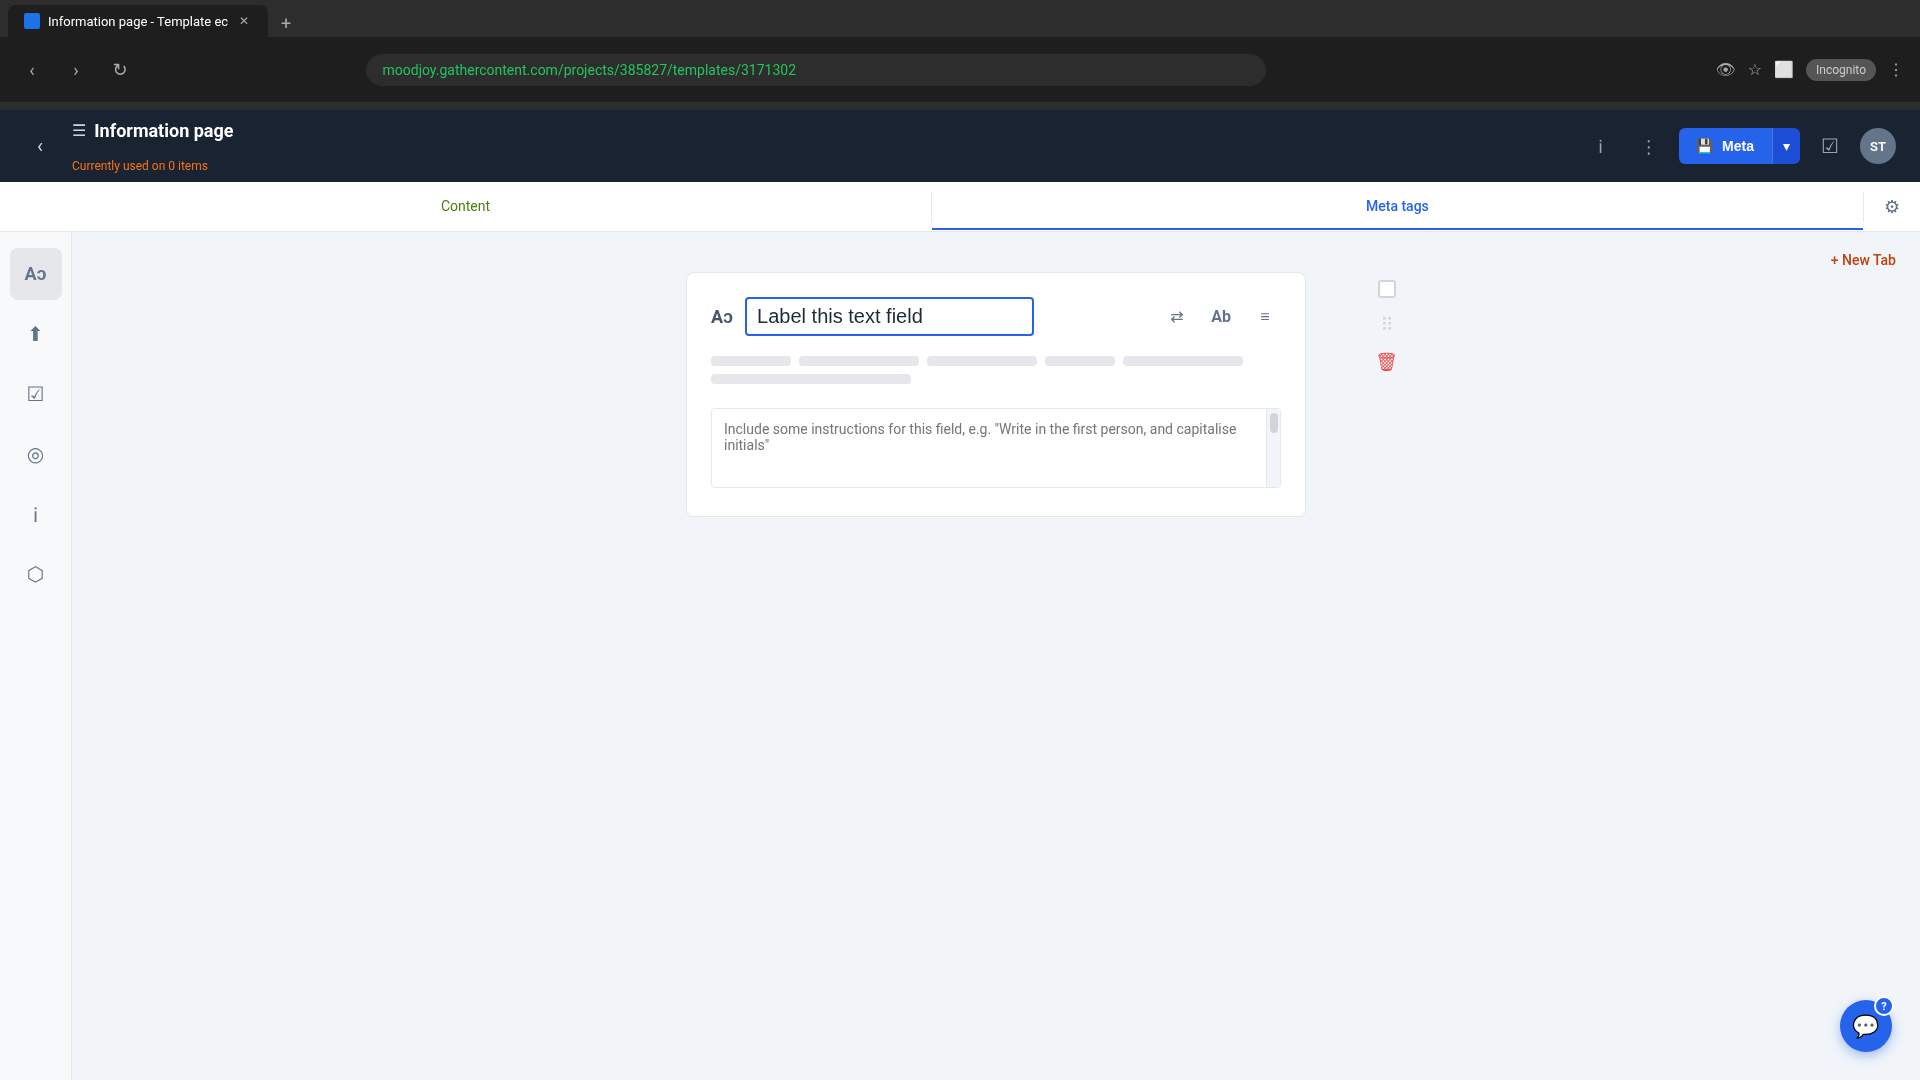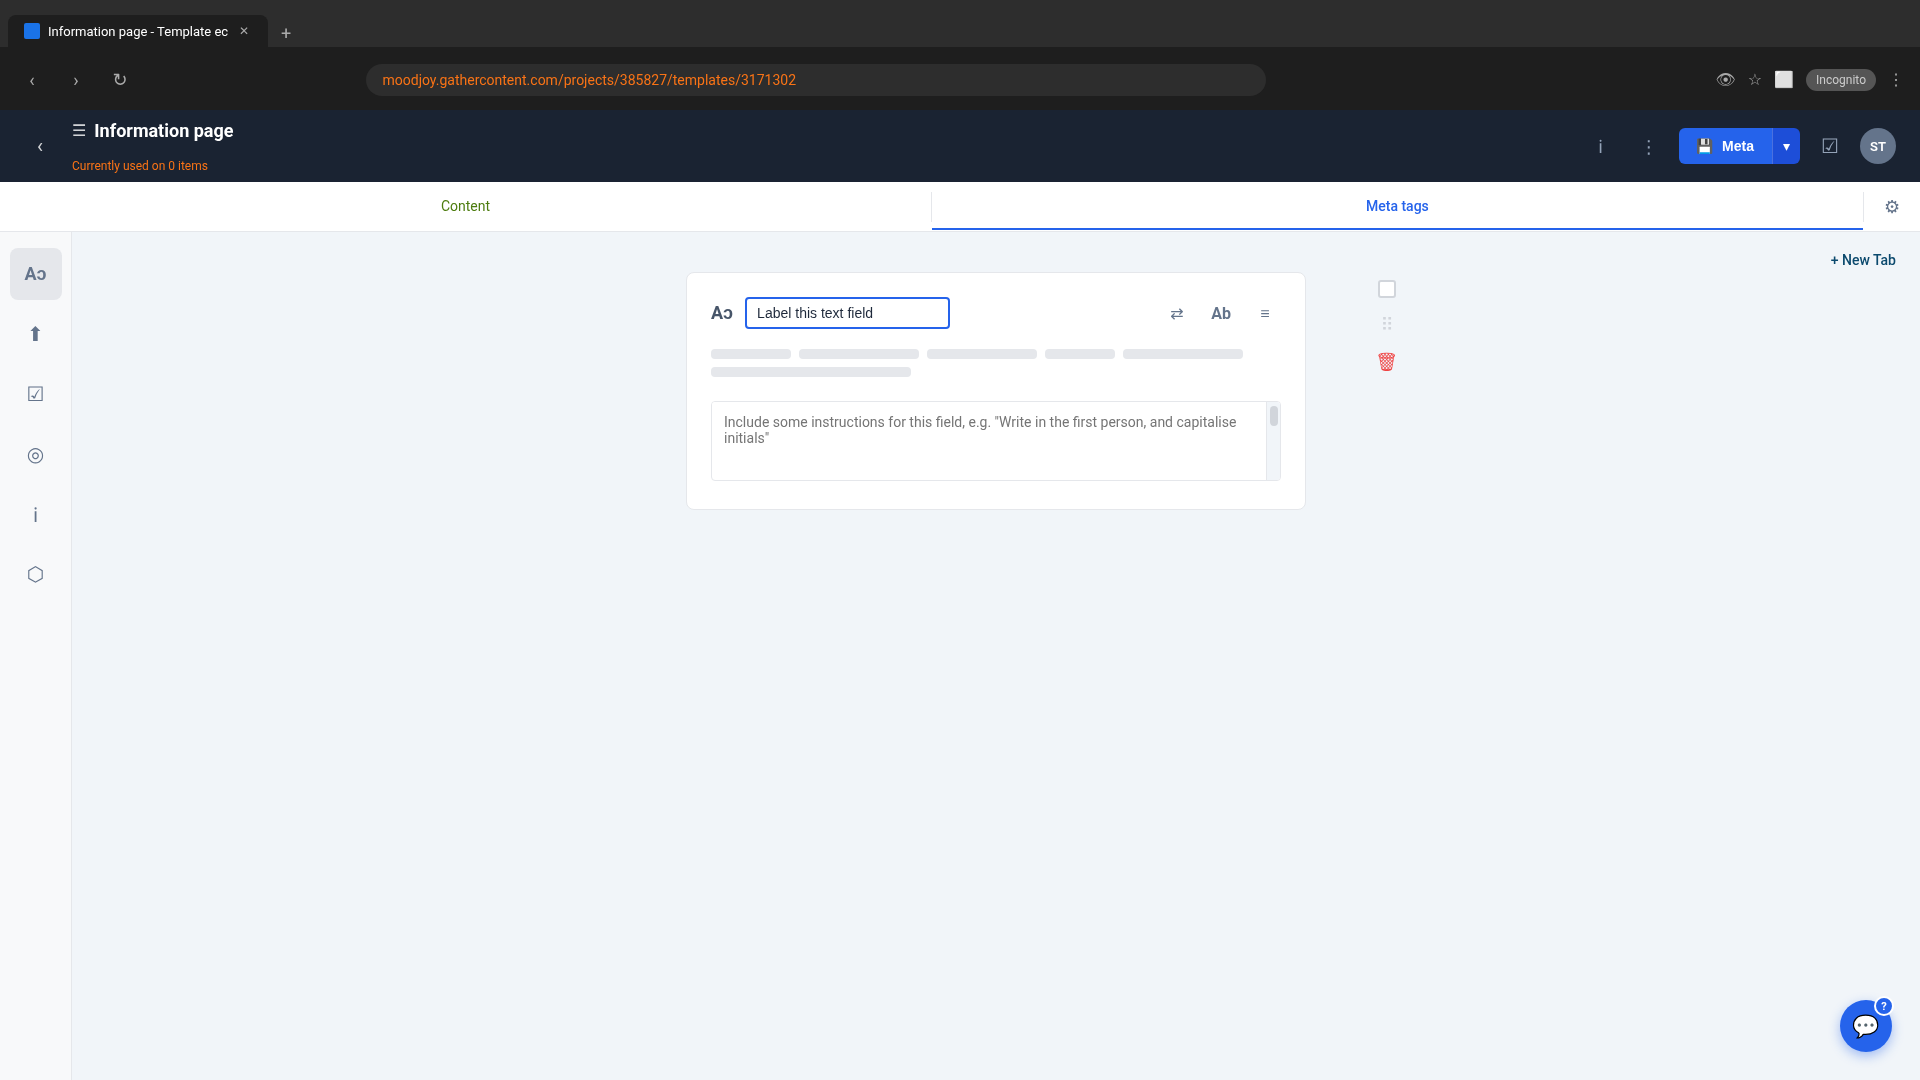--- a/index.html
+++ b/index.html
@@ -1,29 +1,29 @@
 <!DOCTYPE html>
 <html><head>
   <meta charset="utf-8">
   <style>
     * { box-sizing: border-box; margin: 0; padding: 0; }
     body { font-family: -apple-system, BlinkMacSystemFont, 'Segoe UI', Roboto, sans-serif; background: #f5f5f5; width: 1920px; height: 1080px; overflow: hidden; }
 
     
     .browser-chrome { background: #2d2d2d; height: 110px; }
-    .tab-bar { display: flex; align-items: flex-end; padding: 8px 8px 0; height: 47px; }
+    .tab-bar { display: flex; align-items: flex-end; padding: 8px 8px 0; height: 37px; }
     .tab { background: #3c3c3c; color: #ccc; padding: 8px 16px; border-radius: 8px 8px 0 0; display: flex; align-items: center; gap: 8px; font-size: 13px; min-width: 220px; }
     .tab.active { background: #1e1e1e; color: #fff; }
     .tab-favicon { width: 16px; height: 16px; background: #1a73e8; border-radius: 2px; flex-shrink: 0; }
     .tab-close { width: 16px; height: 16px; border-radius: 50%; display: flex; align-items: center; justify-content: center; cursor: pointer; margin-left: auto; color: #aaa; font-size: 12px; }
     .new-tab-btn { width: 28px; height: 28px; border-radius: 50%; display: flex; align-items: center; justify-content: center; color: #aaa; font-size: 18px; cursor: pointer; margin-left: 4px; }
     
     .address-bar { background: #1e1e1e; height: 65px; display: flex; align-items: center; padding: 0 16px; gap: 12px; }
     .nav-btn { color: #aaa; font-size: 18px; cursor: pointer; width: 32px; height: 32px; display: flex; align-items: center; justify-content: center; border-radius: 50%; }
-    .url-bar { background: #2d2d2d; border-radius: 20px; flex: 1; max-width: 900px; margin: 8px auto; padding: 8px 16px; color: #f97316; font-size: 14px; display: flex; align-items: flex-start; }
+    .url-bar { background: #2d2d2d; border-radius: 20px; flex: 1; max-width: 900px; margin: 8px auto; padding: 8px 16px; color: #22c55e; font-size: 14px; display: flex; align-items: flex-start; }
     .browser-actions { display: flex; align-items: center; gap: 12px; margin-left: auto; }
     .browser-action-btn { color: #aaa; font-size: 16px; cursor: pointer; }
     .incognito-badge { background: #555; color: #ccc; font-size: 12px; padding: 4px 10px; border-radius: 12px; }
 
     
     .app { display: flex; flex-direction: column; height: calc(1080px - 110px); background: #fff; }
 
     
     .app-header { background: #1a2332; color: #fff; display: flex; align-items: center; padding: 0 24px; height: 72px; gap: 16px; flex-shrink: 0; }
     .back-btn { color: #fff; font-size: 20px; cursor: pointer; width: 32px; height: 32px; display: flex; align-items: center; justify-content: center; opacity: 0.8; }
@@ -51,27 +51,27 @@
     
     .main-content { display: flex; flex: 1; overflow: hidden; }
 
     
     .left-sidebar { width: 72px; background: #f8f9fa; border-right: 1px solid #e5e7eb; display: flex; flex-direction: column; align-items: center; padding: 16px 0; gap: 8px; flex-shrink: 0; }
     .sidebar-tool { width: 52px; height: 52px; display: flex; align-items: center; justify-content: center; border-radius: 8px; cursor: pointer; color: #64748b; font-size: 20px; }
     .sidebar-tool.active { background: #e5e7eb; }
 
     
     .content-area { flex: 1; padding: 40px; overflow-y: auto; background: #f1f5f9; position: relative; }
-    .new-tab-link { position: absolute; top: 20px; right: 24px; color: #0c4a6e; font-size: 14px; cursor: pointer; font-weight: 500; }
+    .new-tab-link { position: absolute; top: 20px; right: 24px; color: #c2410c; font-size: 14px; cursor: pointer; font-weight: 500; }
 
     
     .field-card { background: #fff; border-radius: 8px; border: 1px solid #e5e7eb; padding: 24px; max-width: 620px; margin: 0 auto; position: relative; }
     .field-header { display: flex; align-items: center; gap: 12px; margin-bottom: 20px; }
     .field-type-icon { color: #64748b; font-size: 16px; font-weight: bold; }
-    .field-label-input { border: 2px solid #2563eb; border-radius: 4px; padding: 6px 10px; font-size: 14px; font-weight: 500; color: #1e293b; outline: none; background: #fff; cursor: text; min-width: 200px; }
+    .field-label-input { border: 2px solid #2563eb; border-radius: 4px; padding: 6px 10px; font-size: 20px; font-weight: 500; color: #1e293b; outline: none; background: #fff; cursor: text; min-width: 200px; }
     .field-tools { margin-left: auto; display: flex; align-items: center; gap: 12px; }
     .field-tool-btn { color: #64748b; font-size: 16px; cursor: pointer; width: 32px; height: 32px; display: flex; align-items: center; justify-content: center; border-radius: 4px; }
 
     
     .placeholder-lines { display: flex; flex-wrap: wrap; gap: 8px; margin-bottom: 24px; }
     .ph-line { height: 10px; background: #e5e7eb; border-radius: 4px; }
 
     
     .instructions-area { border: none; border-top: 1px solid #e5e7eb; width: 100%; padding: 12px 0; font-size: 14px; color: #9ca3af; resize: none; outline: none; font-family: inherit; height: 60px; overflow-y: auto; }
     .checkbox-ctrl { width: 18px; height: 18px; border: 2px solid #d1d5db; border-radius: 3px; background: #fff; }

